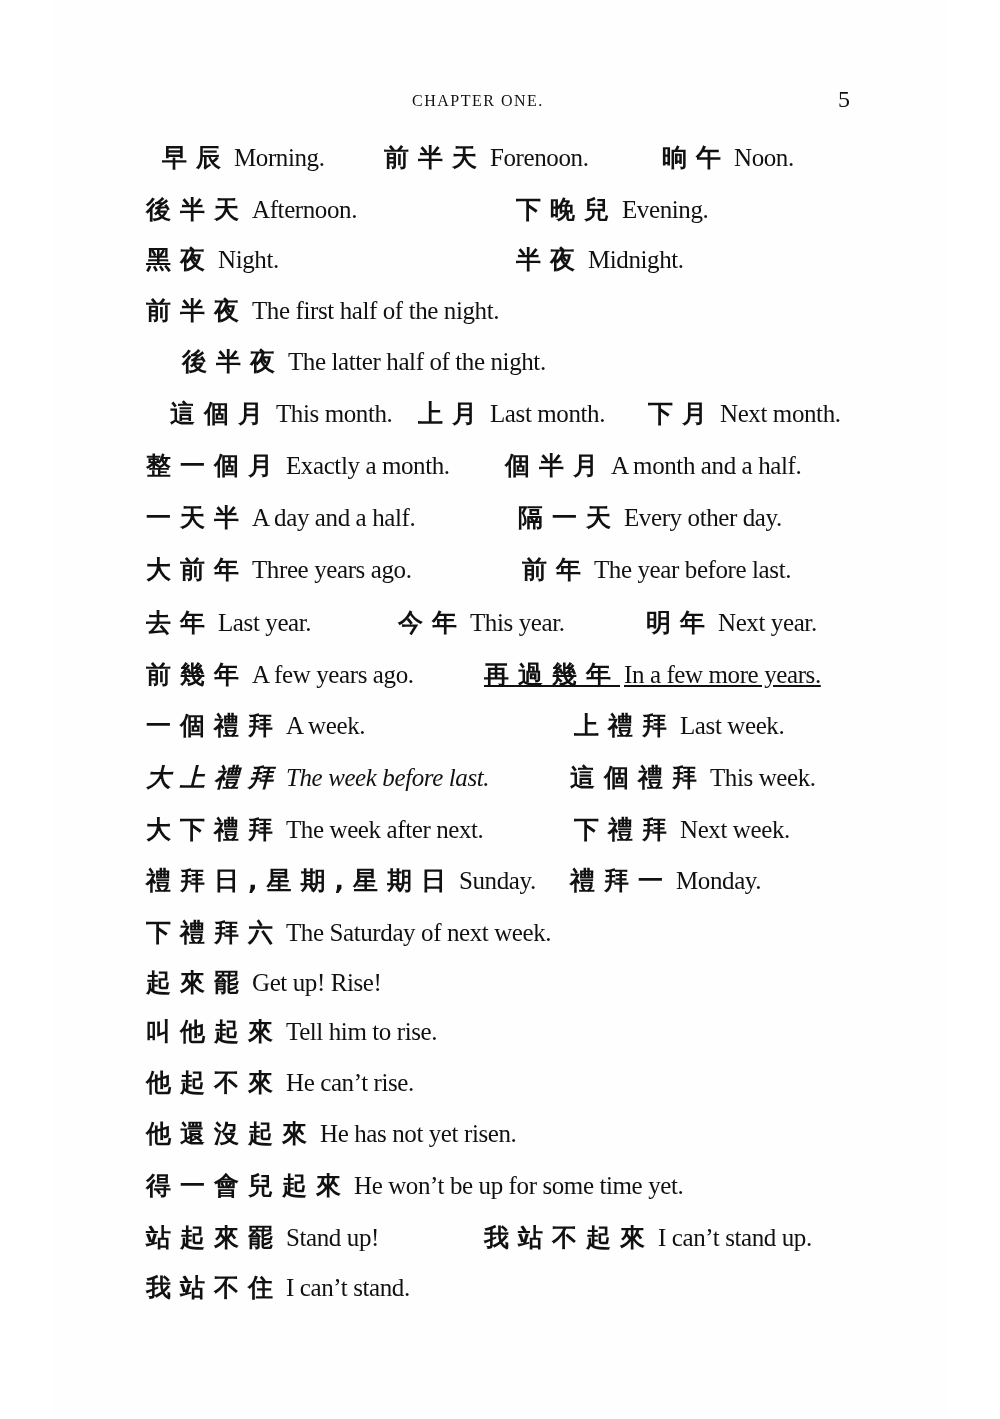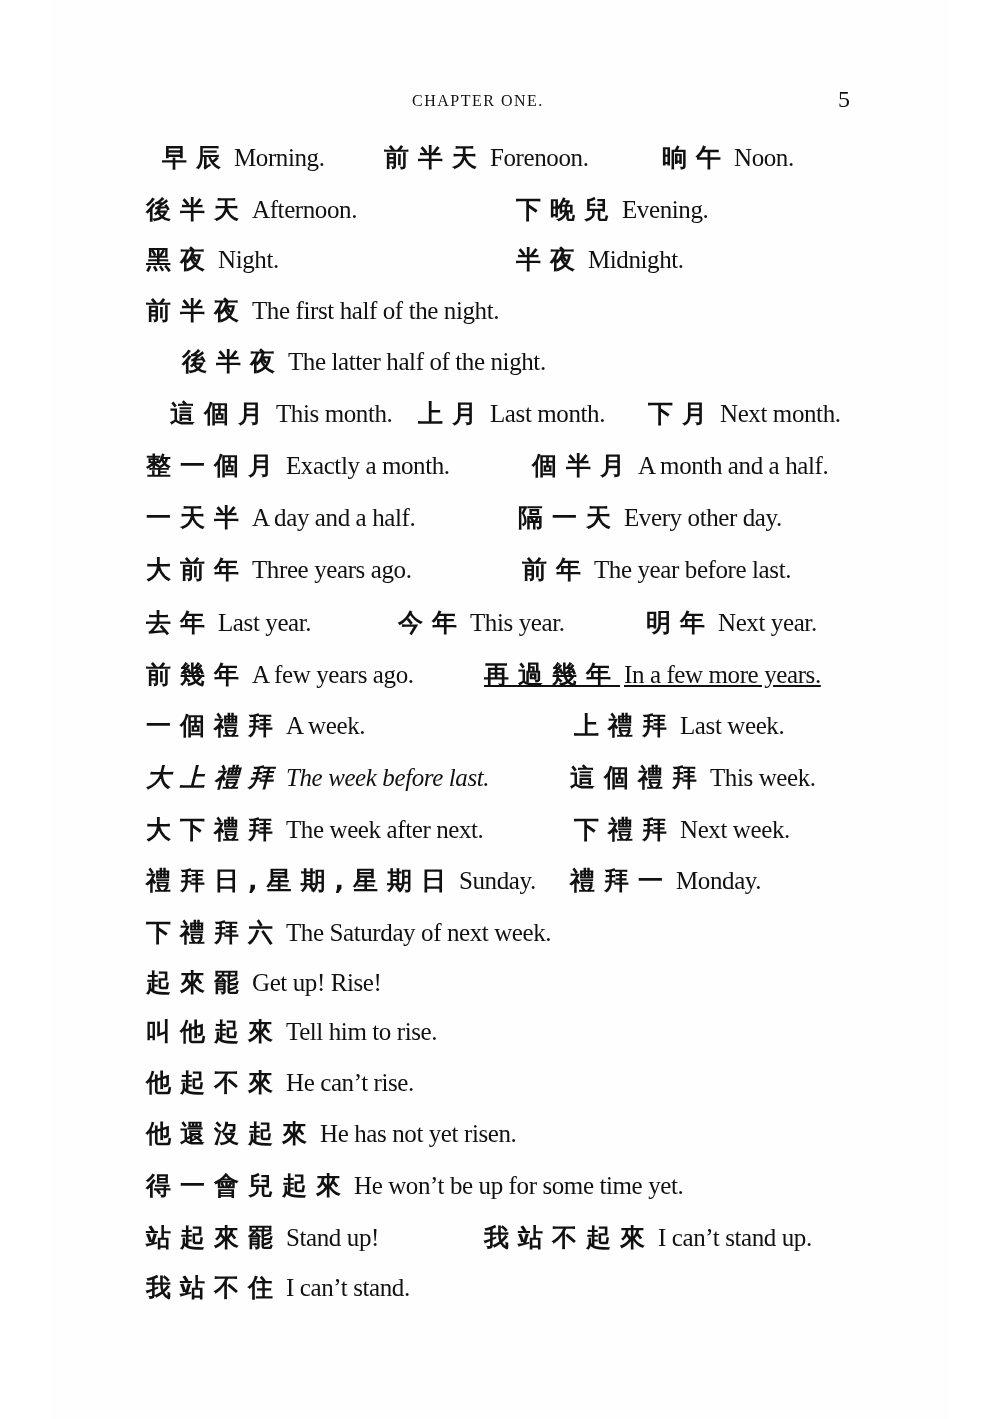--- a/index.html
+++ b/index.html
@@ -40,21 +40,21 @@
     <div class="line" style="top: 342px;">
       <span class="entry" style="left: 0px; margin-left: 36px;"><span class="zh">後半夜</span><span class="en">The latter half of the night.</span></span>
     </div>
     <div class="line" style="top: 394px;">
       <span class="entry" style="left: 0px; margin-left: 24px;"><span class="zh">這個月</span><span class="en">This month.</span></span>
       <span class="entry" style="left: 272px;"><span class="zh">上月</span><span class="en">Last month.</span></span>
       <span class="entry" style="left: 502px;"><span class="zh">下月</span><span class="en">Next month.</span></span>
     </div>
     <div class="line" style="top: 446px;">
       <span class="entry" style="left: 0px;"><span class="zh">整一個月</span><span class="en">Exactly a month.</span></span>
-      <span class="entry" style="left: 386px;"><span class="zh">個半月</span><span class="en">A month and a half.</span></span>
+      <span class="entry" style="left: 359px;"><span class="zh">個半月</span><span class="en">A month and a half.</span></span>
     </div>
     <div class="line" style="top: 498px;">
       <span class="entry" style="left: 0px;"><span class="zh">一天半</span><span class="en">A day and a half.</span></span>
       <span class="entry" style="left: 372px;"><span class="zh">隔一天</span><span class="en">Every other day.</span></span>
     </div>
     <div class="line" style="top: 550px;">
       <span class="entry" style="left: 0px;"><span class="zh">大前年</span><span class="en">Three years ago.</span></span>
       <span class="entry" style="left: 376px;"><span class="zh">前年</span><span class="en">The year before last.</span></span>
     </div>
     <div class="line" style="top: 603px;">

